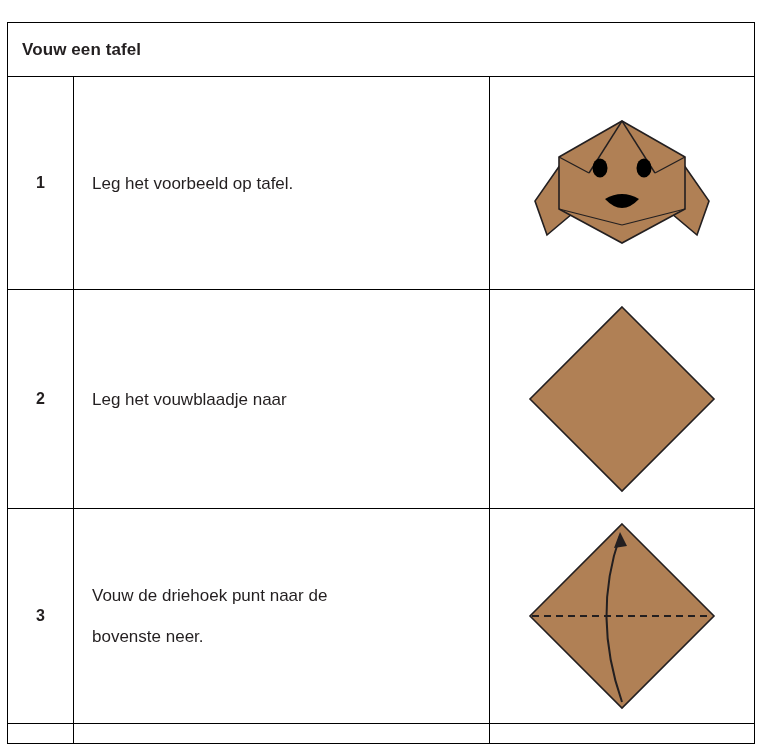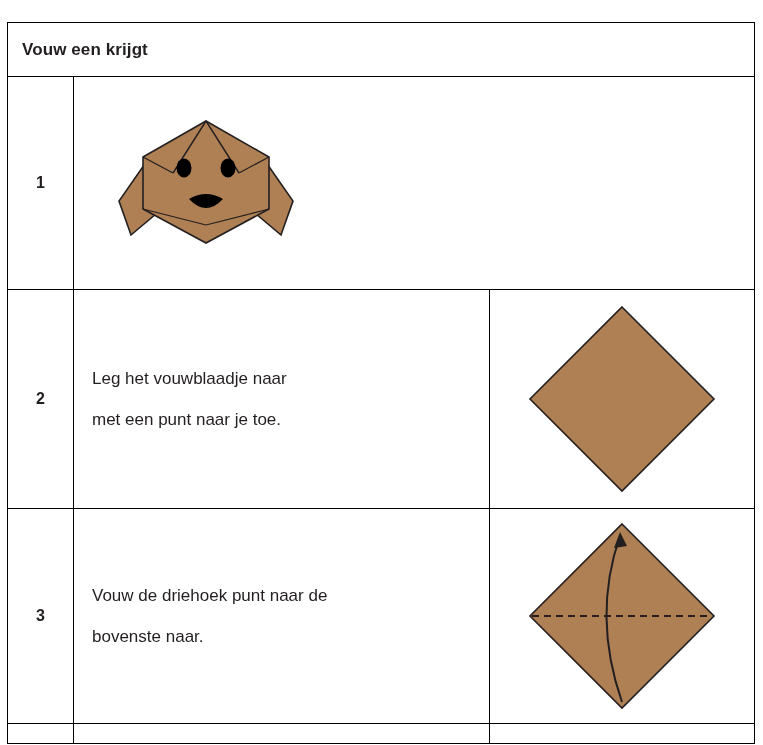--- a/index.html
+++ b/index.html
@@ -88,25 +88,28 @@
   .row-4 { height: 20px; }
   .fig { display: block; }
 </style>
 </head>
 <body>
 
 <div class="page">
   <div class="sheet">
 
     <div class="title-row">
-      <div class="title-text">Vouw een krijgt</div>
+      <div class="title-text">Vouw een tafel</div>
     </div>
 
     <div class="step-row row-1">
       <div class="cell-num">1</div>
+      <div class="cell-text">
+        <div class="line">Leg het voorbeeld op tafel.</div>
+      </div>
       <div class="cell-img">
         <svg class="fig" width="210" height="140" viewBox="0 0 210 140">
 
           <polygon points="48,45 18,88 30,122 62,95" fill="#b08055" stroke="#231f20" stroke-width="1.6"></polygon>
 
           <polygon points="162,45 192,88 180,122 148,95" fill="#b08055" stroke="#231f20" stroke-width="1.6"></polygon>
 
           <polygon points="105,8 168,44 168,96 105,130 42,96 42,44" fill="#b08055" stroke="#231f20" stroke-width="1.6"></polygon>
 
           <line x1="105" y1="8" x2="72" y2="60" stroke="#231f20" stroke-width="1.4"></line>
@@ -122,34 +125,33 @@
 
           <path d="M 88 86 Q 105 76 122 86 Q 105 104 88 86 Z" fill="#000000"></path>
         </svg>
       </div>
     </div>
 
     <div class="step-row row-2">
       <div class="cell-num">2</div>
       <div class="cell-text">
         <div class="line">Leg het vouwblaadje naar</div>
-        <div class="line">met een punt naar je toe.</div>
       </div>
       <div class="cell-img">
         <svg class="fig" width="196" height="196" viewBox="0 0 196 196">
           <polygon points="98,6 190,98 98,190 6,98" fill="#b08055" stroke="#231f20" stroke-width="1.6"></polygon>
         </svg>
       </div>
     </div>
 
     <div class="step-row row-3">
       <div class="cell-num">3</div>
       <div class="cell-text">
         <div class="line">Vouw de driehoek punt naar de</div>
-        <div class="line">bovenste naar.</div>
+        <div class="line">bovenste neer.</div>
       </div>
       <div class="cell-img">
         <svg class="fig" width="196" height="196" viewBox="0 0 196 196">
           <polygon points="98,6 190,98 98,190 6,98" fill="#b08055" stroke="#231f20" stroke-width="1.6"></polygon>
           <line x1="8" y1="98" x2="188" y2="98" stroke="#231f20" stroke-width="1.8" stroke-dasharray="7 5"></line>
           <path d="M 98 184 Q 68 98 96 18" fill="none" stroke="#231f20" stroke-width="2"></path>
           <polygon points="96,14 90,30 103,28" fill="#231f20"></polygon>
         </svg>
       </div>
     </div>

